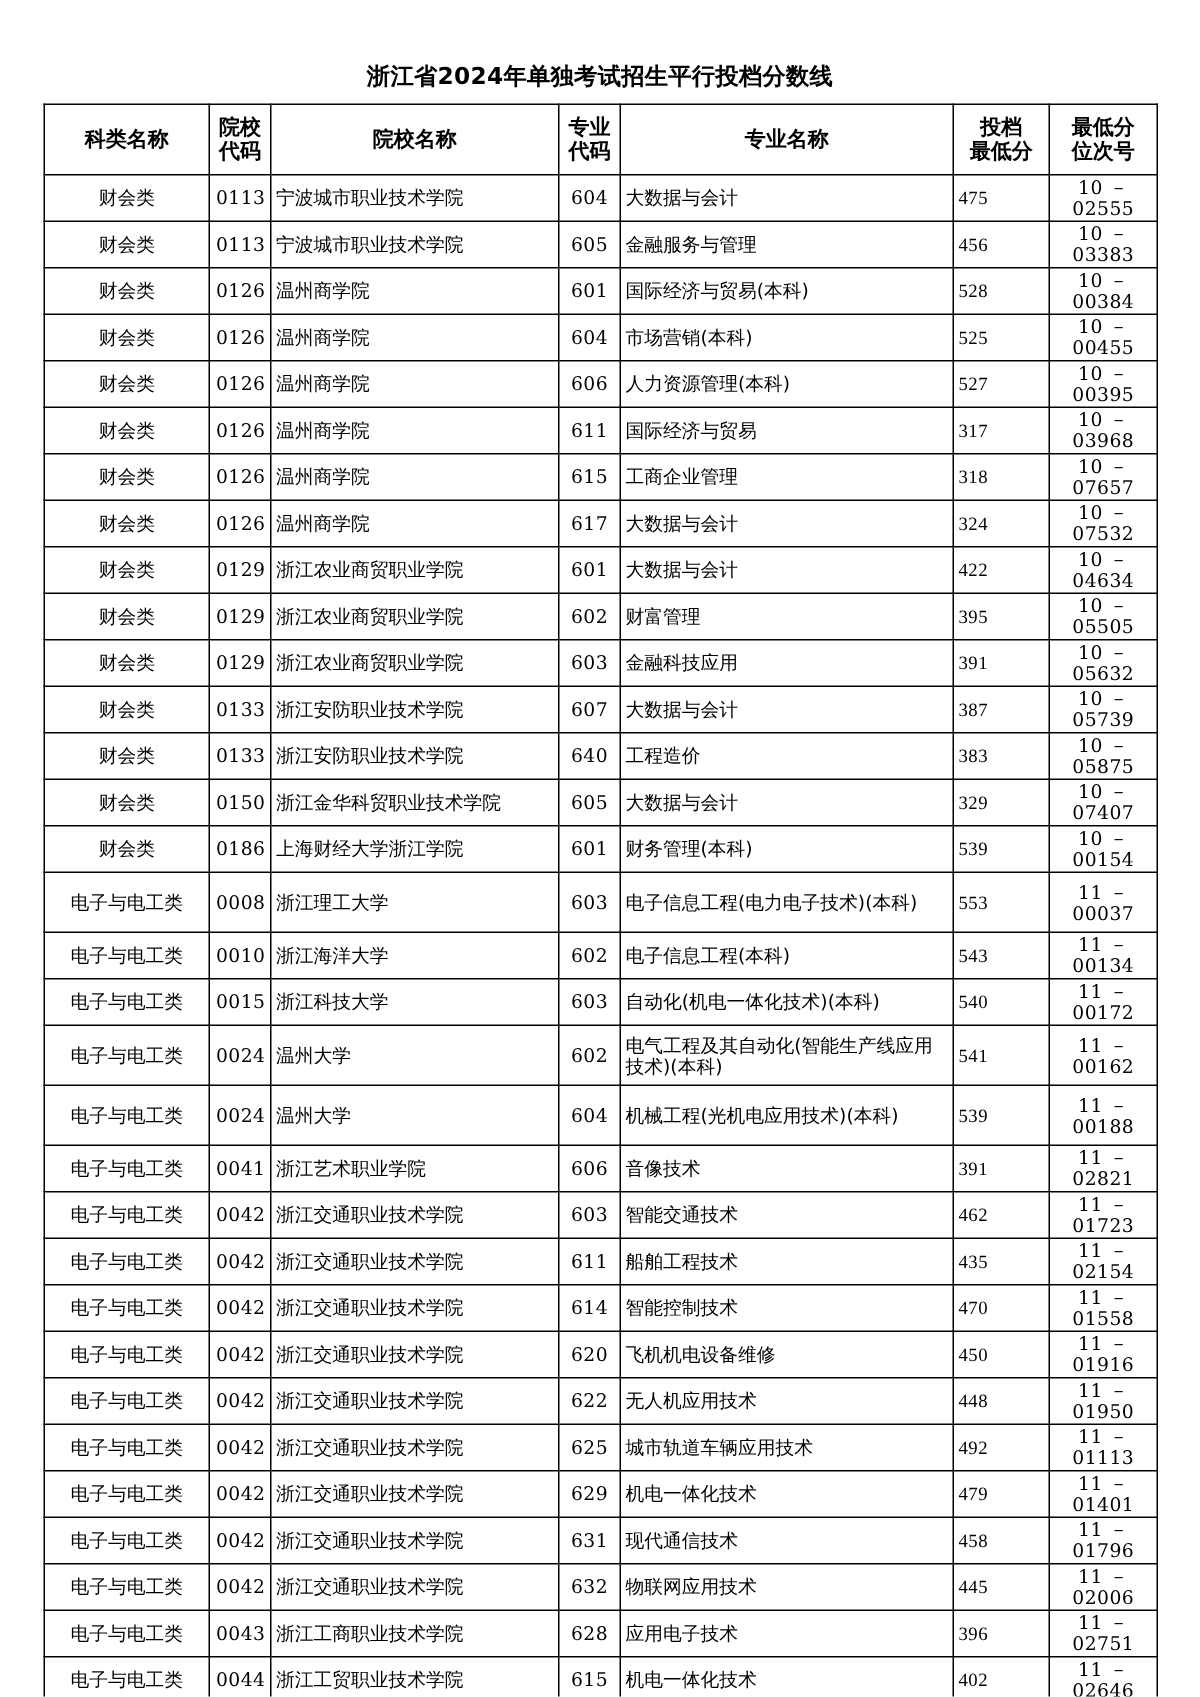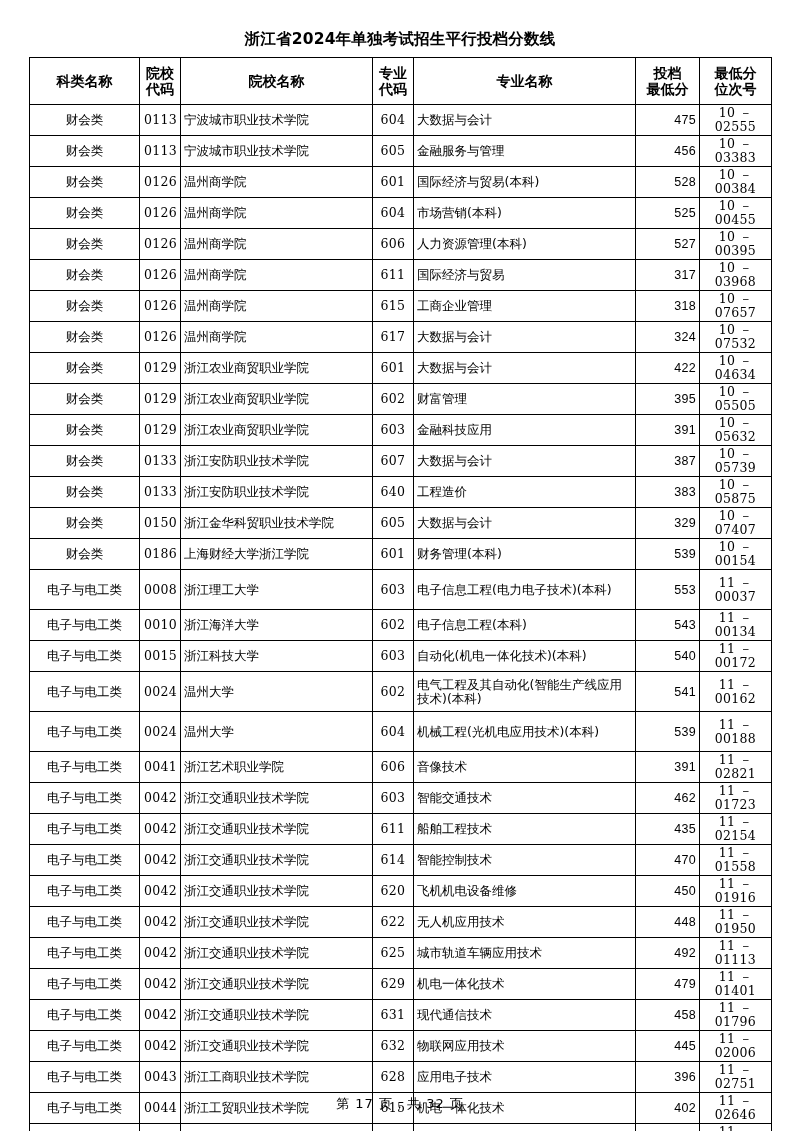--- a/index.html
+++ b/index.html
@@ -22,21 +22,21 @@
     box-sizing: border-box;
     padding: 0;
     overflow: hidden;
   }
   #doc-title {
     text-align: center;
     font-size: 15.5px;
     font-weight: bold;
     letter-spacing: 0.2px;
     margin: 0;
-    padding-top: 29px;
+    padding-top: 41px;
     padding-bottom: 7px;
     font-family: "DejaVu Sans", "Liberation Sans", sans-serif;
   }
   #table-wrap {
     margin: 0 auto;
     width: 742px;
   }
   table.score-table {
     border-collapse: collapse;
     width: 742px;
@@ -67,21 +67,21 @@
   col.c-majcode   { width: 41px; }
   col.c-majname   { width: 222px; }
   col.c-score     { width: 64px; }
   col.c-rank      { width: 72px; }
 
   td.subject  { text-align: center; }
   td.inscode  { text-align: right; font-family: "DejaVu Serif", "Liberation Serif", serif; letter-spacing: 0.3px;}
   td.insname  { text-align: left; padding-left: 4px; }
   td.majcode  { text-align: center; font-family: "DejaVu Serif", "Liberation Serif", serif; letter-spacing: 0.3px;}
   td.majname  { text-align: left; padding-left: 4px; }
-  td.score    { text-align: right; font-family: Liberation Sans, sans-serif; letter-spacing: 0.3px; margin-top: 11px;}
+  td.score    { text-align: left; font-family: Liberation Serif, serif; letter-spacing: 0.3px; margin-top: 11px;}
   td.rank     { text-align: center; font-family: "DejaVu Serif", "Liberation Serif", serif; letter-spacing: 0.3px;}
 
   tr.r-single td { height: 18px; }
   tr.r-double td { height: 37px; }
 
   .hdr-2line { display: block; }
 
   #footer {
     position: absolute;
     left: 0;
@@ -435,14 +435,13 @@
             <td class="insname">浙江工贸职业技术学院</td>
             <td class="majcode">632</td>
             <td class="majname">电子信息工程技术</td>
             <td class="score">375</td>
             <td class="rank">11 －03089</td>
           </tr>
         </tbody>
     </table>
   </div>
 
-  <div id="footer">第 17 页，共 32 页</div>
 </div>
 
 </body></html>

